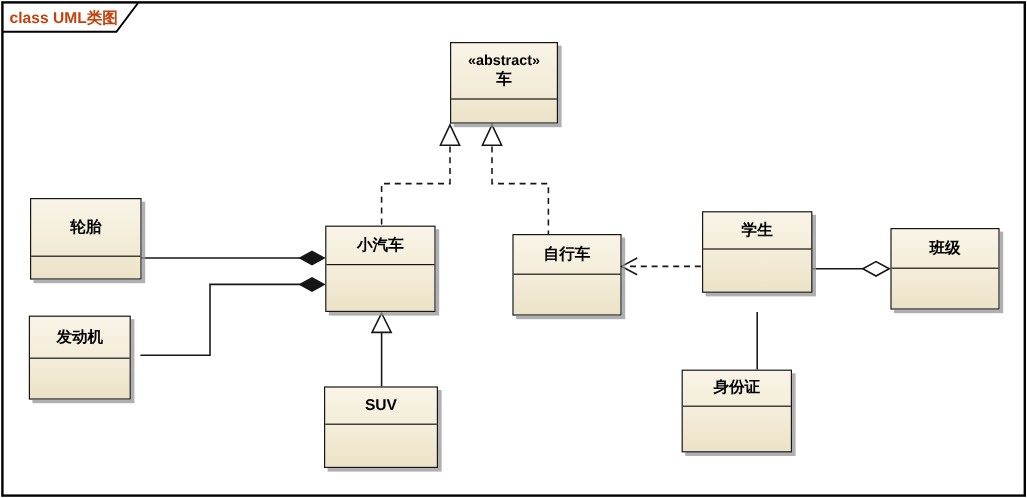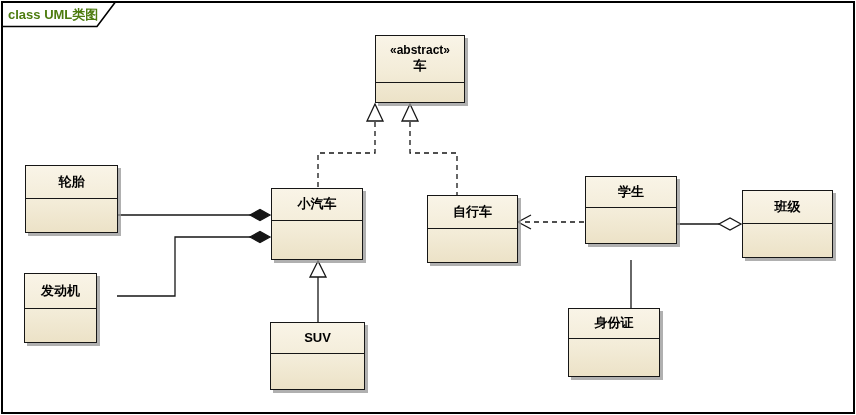--- a/index.html
+++ b/index.html
@@ -14,21 +14,21 @@
   .frame-border{
     position:absolute;left:1px;top:1px;right:1px;bottom:1px;
     border:2px solid #000;
     pointer-events:none;
   }
   .connector-layer{
     position:absolute;left:0;top:0;width:856px;height:415px;
   }
   .frame-tab-label{
     position:absolute;left:8px;top:6px;
-    font-size:13px;font-weight:bold;color:#4d7c0f;
+    font-size:13px;font-weight:bold;color:#c2410c;
     white-space:nowrap;
   }
   .uml-box{
     position:absolute;
     box-sizing:border-box;
     background:linear-gradient(180deg,#f9f4e7 0%,#f3ecd8 55%,#ece2c7 100%);
     border:1px solid #161616;
     box-shadow:3px 3px 0 rgba(150,150,150,0.75);
   }
   .uml-box-header{
@@ -38,22 +38,22 @@
     align-items:center;justify-content:center;
     font-weight:bold;font-size:13px;color:#000;
     line-height:1.25;
   }
   .uml-box-header .stereotype{font-size:12px;}
   .uml-box-body{box-sizing:border-box;}
   
   .box-che        {left:347px;top:35px; width:90px;height:68px;margin-left:28px;}
   .box-che        .uml-box-header{height:47px;}
   .box-luntai     {left:25px; top:165px;width:93px;height:68px;}
-  .box-luntai     .uml-box-header{height:33px;}
-  .box-fadongji   {left:24px; top:273px;width:73px;height:70px;}
+  .box-luntai     .uml-box-header{height:48px;}
+  .box-fadongji   {left:24px; top:263px;width:85px;height:70px;}
   .box-fadongji   .uml-box-header{height:35px;}
   .box-xiaoqiche  {left:271px;top:188px;width:92px;height:72px;}
   .box-xiaoqiche  .uml-box-header{height:32px;}
   .box-suv        {left:270px;top:322px;width:95px;height:68px;}
   .box-suv        .uml-box-header{height:31px;}
   .box-zixingche  {left:427px;top:195px;width:91px;height:68px;}
   .box-zixingche  .uml-box-header{height:33px;font-family:Liberation Serif, serif;}
   .box-xuesheng   {left:585px;top:176px;width:92px;height:68px;}
   .box-xuesheng   .uml-box-header{height:31px;}
   .box-banji      {left:742px;top:190px;width:91px;height:68px;}

